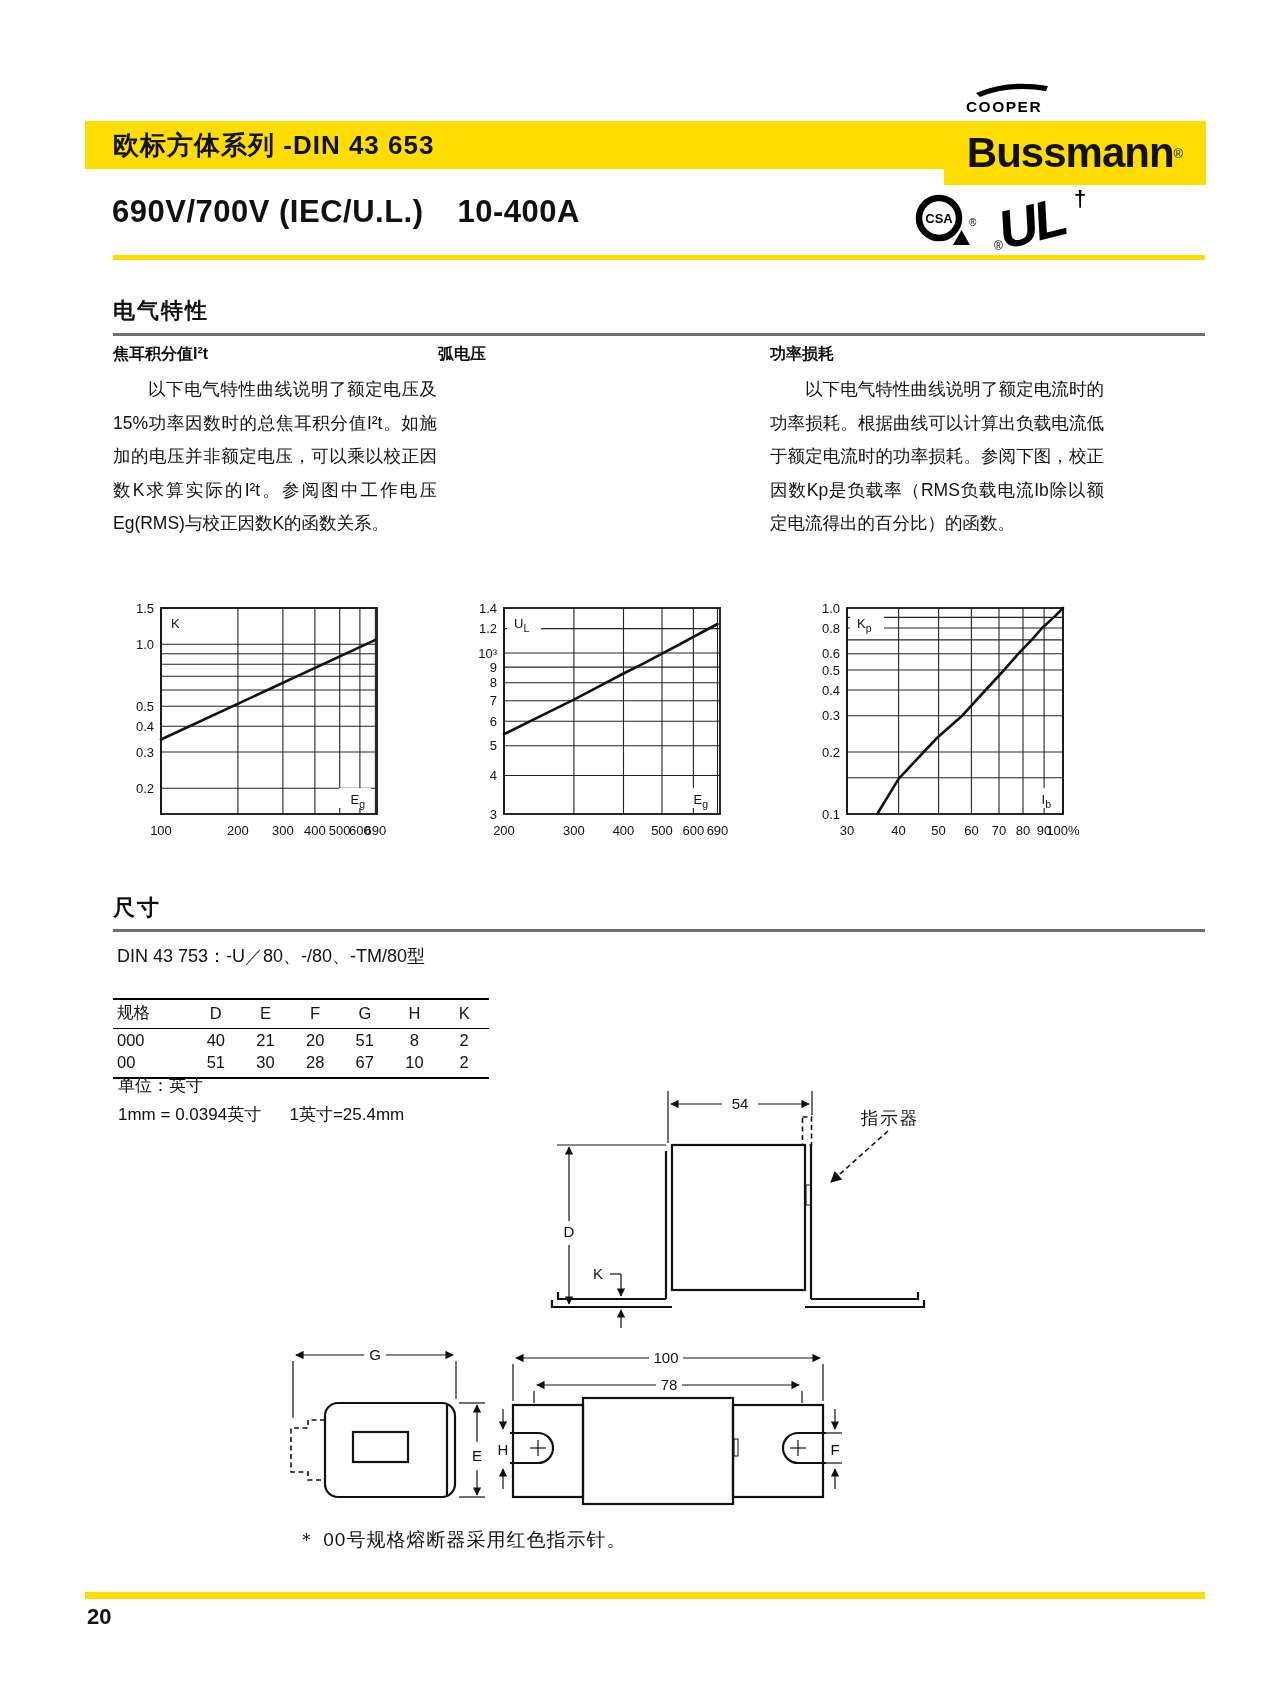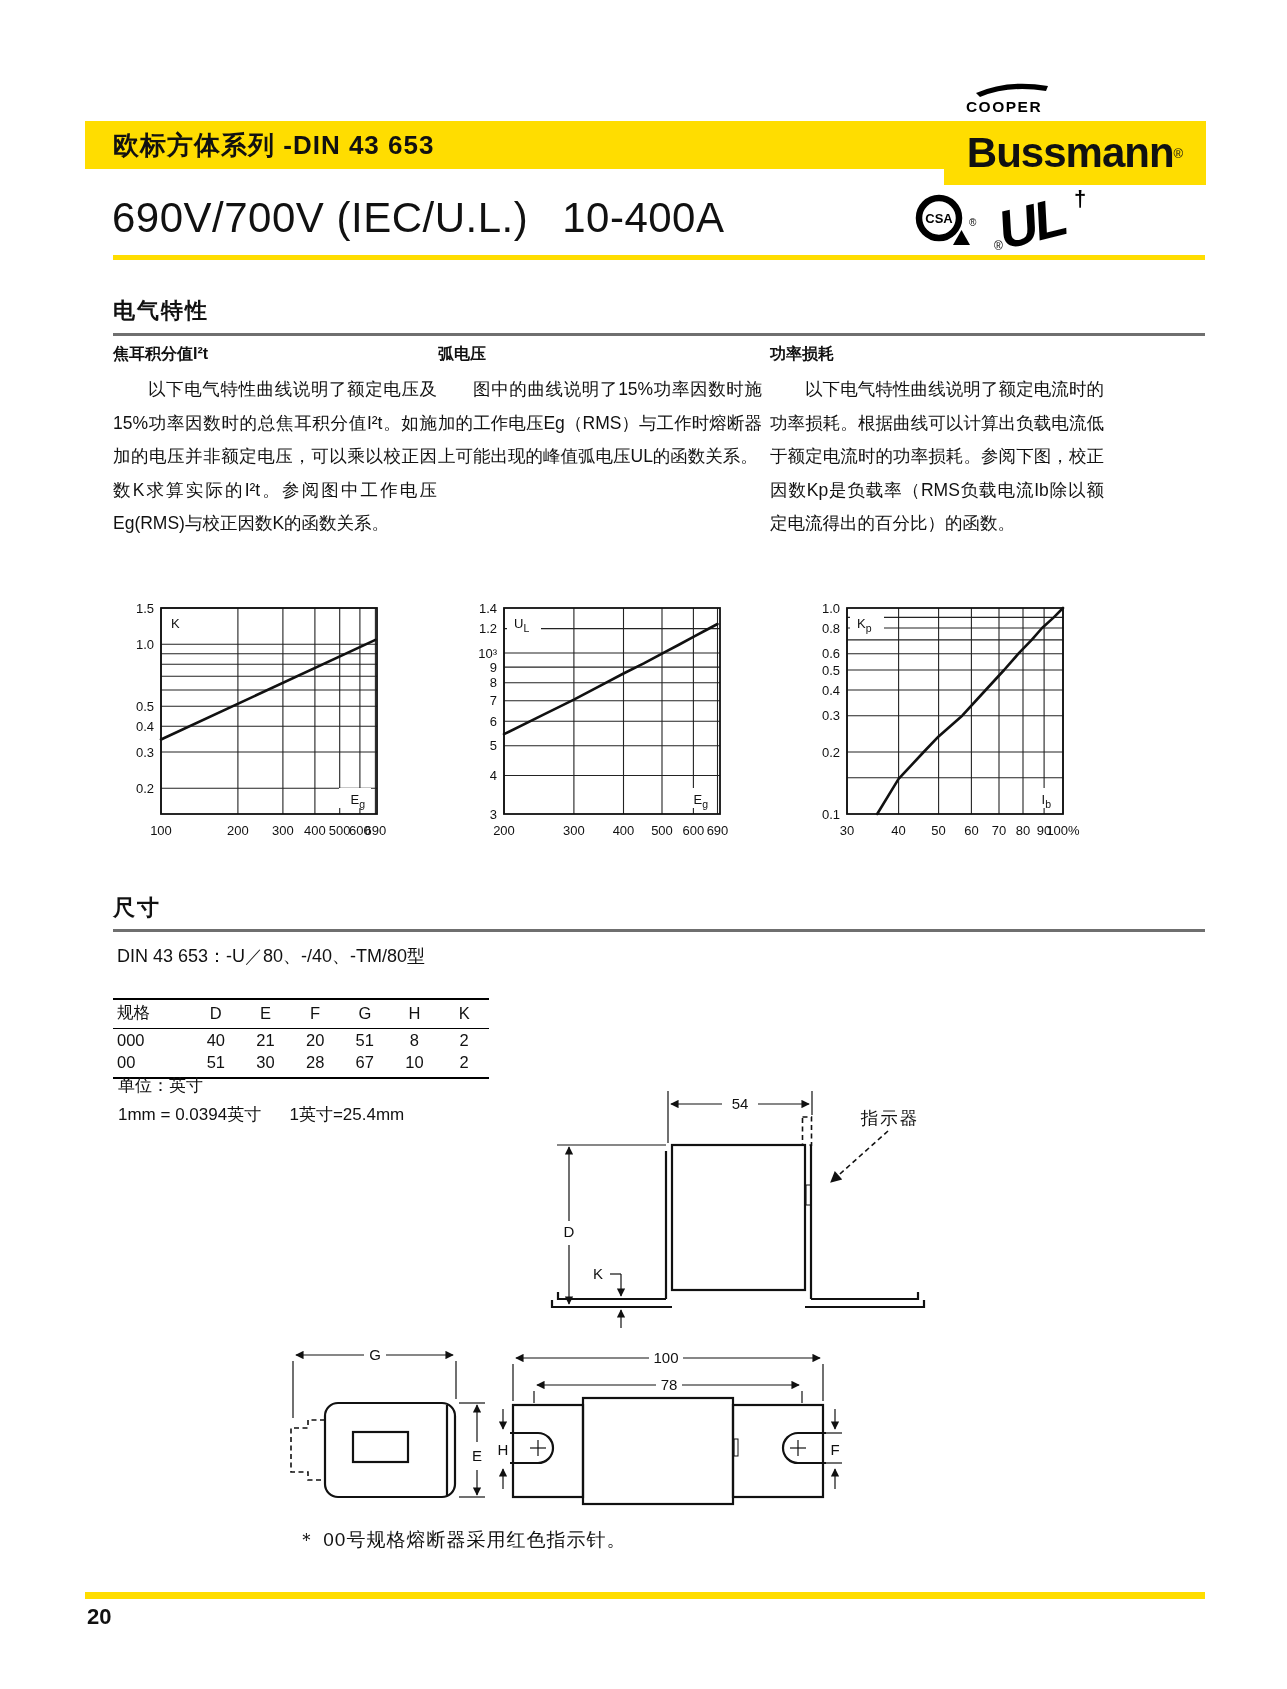--- a/index.html
+++ b/index.html
@@ -5,21 +5,21 @@
   :root{ --yellow:#FFDD00; --rule:#6F6F6F; --ink:#111111; }
   html,body{margin:0;padding:0;background:#fff;}
   .page{position:relative;width:1287px;height:1689px;background:#fff;overflow:hidden;
         font-family:"Liberation Sans",sans-serif;color:var(--ink);}
   .abs{position:absolute;}
   .band{background:var(--yellow);display:flex;align-items:center;}
   .series-title{font-size:26px;font-weight:bold;padding-left:28px;letter-spacing:1px;}
   .brand-block{background:var(--yellow);display:flex;align-items:center;justify-content:center;}
   .brand-word{font-size:42px;font-weight:700;letter-spacing:-1px;}
   .brand-reg{font-size:13px;vertical-align:super;}
-  .page-title{font-size:42px;font-weight:normal;letter-spacing:0.5px;text-align:right;}
+  .page-title{font-size:31px;font-weight:bold;letter-spacing:0.5px;text-align:right;}
   .title-gap{display:inline-block;width:34px;}
   .yellow-rule{background:var(--yellow);}
   .gray-rule{background:var(--rule);}
   .sec-heading{font-size:22px;font-weight:bold;letter-spacing:2px;}
   .col{position:absolute;width:324px;}
   .col h3{font-size:16px;font-weight:bold;margin:0 0 8px 0;}
   .col p{margin:0;font-size:17.5px;line-height:33.5px;text-align:justify;text-indent:2em;}
   .chart{position:absolute;width:280px;height:252px;}
   .chart svg{overflow:visible;}
   .chart text{font-family:"Liberation Sans",sans-serif;font-size:13px;fill:var(--ink);}
@@ -87,21 +87,20 @@
 
   <div class="abs sec-heading" style="left:113px;top:296px">电气特性</div>
   <div class="abs gray-rule" style="left:113px;top:333px;width:1092px;height:3px"></div>
 
   <div class="col" style="left:113px;top:344px">
     <h3>焦耳积分值I²t</h3>
     <p>以下电气特性曲线说明了额定电压及15%功率因数时的总焦耳积分值I²t。如施加的电压并非额定电压，可以乘以校正因数K求算实际的I²t。参阅图中工作电压Eg(RMS)与校正因数K的函数关系。</p>
   </div>
   <div class="col" style="left:438px;top:344px">
     <h3>弧电压</h3>
-    <p>图中的曲线说明了15%功率因数时施加的工作电压Eg（RMS）与工作时熔断器上可能出现的峰值弧电压UL的函数关系。</p>
   </div>
   <div class="col" style="left:770px;top:344px;width:334px">
     <h3>功率损耗</h3>
     <p>以下电气特性曲线说明了额定电流时的功率损耗。根据曲线可以计算出负载电流低于额定电流时的功率损耗。参阅下图，校正因数Kp是负载率（RMS负载电流Ib除以额定电流得出的百分比）的函数。</p>
   </div>
 
   <div class="chart" style="left:121px;top:596px"><svg width="280" height="252" viewBox="0 0 280 252">
         <g stroke="#232323" stroke-width="1.1">
           <line x1="40.0" y1="12" x2="40.0" y2="218"></line>
           <line x1="116.9" y1="12" x2="116.9" y2="218"></line>
@@ -220,21 +219,21 @@
         <text x="131.6" y="239" text-anchor="middle">50</text>
         <text x="164.4" y="239" text-anchor="middle">60</text>
         <text x="192.0" y="239" text-anchor="middle">70</text>
         <text x="216.0" y="239" text-anchor="middle">80</text>
         <text x="237.1" y="239" text-anchor="middle">90</text>
         <text x="256.0" y="239" text-anchor="middle">100%</text>
       </svg></div>
 
   <div class="abs sec-heading" style="left:113px;top:893px">尺寸</div>
   <div class="abs gray-rule" style="left:113px;top:929px;width:1092px;height:3px"></div>
-  <div class="abs din-note" style="left:117px;top:944px">DIN 43 653：-U／80、-/40、-TM/80型</div>
+  <div class="abs din-note" style="left:117px;top:944px">DIN 43 753：-U／80、-/80、-TM/80型</div>
 
   <table class="abs dims-table" style="left:113px;top:998px">
       <thead>
         <tr>
           <th class="first">规格</th>
           <th class="num">D</th>
           <th class="num">E</th>
           <th class="num">F</th>
           <th class="num">G</th>
           <th class="num">H</th>

